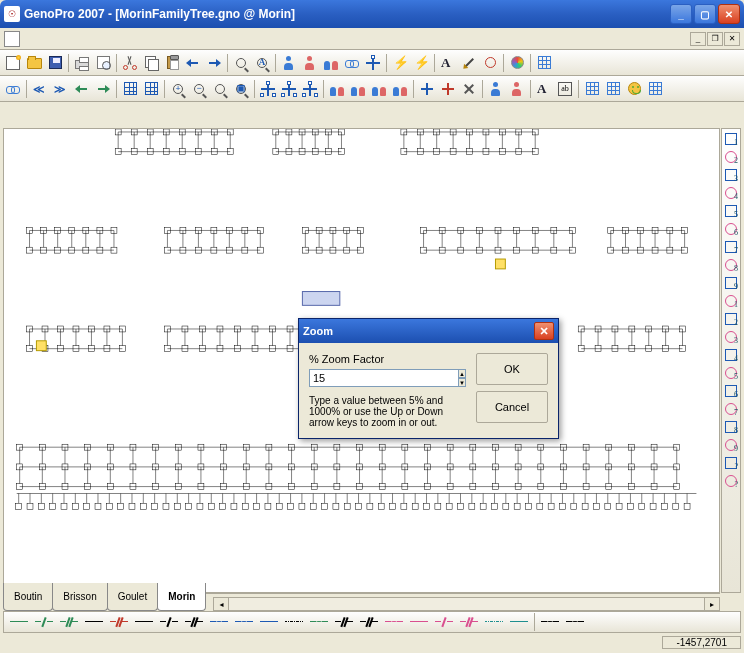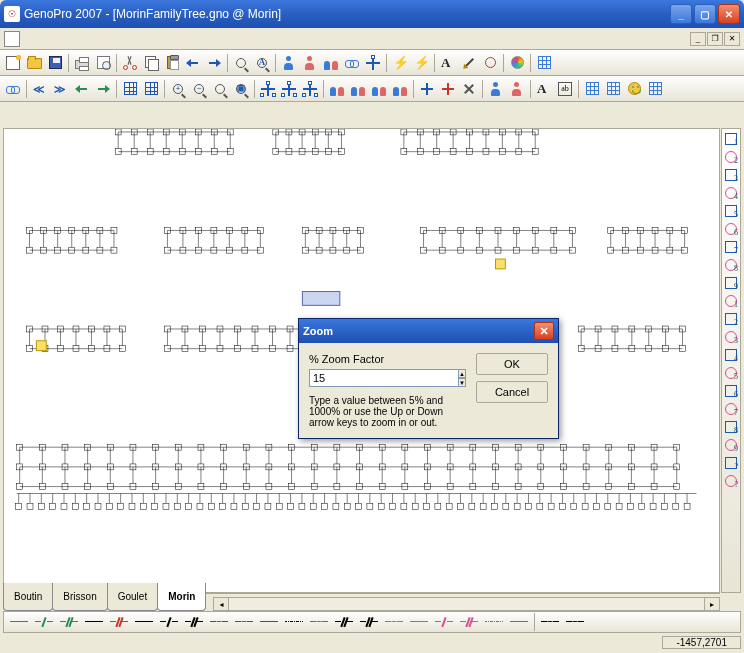--- a/index.html
+++ b/index.html
@@ -1,20 +1,20 @@
 <!DOCTYPE html>
 <html><head>
 <meta charset="utf-8">
 <style>
   * { box-sizing: border-box; margin: 0; padding: 0; font-family: Tahoma, sans-serif; font-size: 11px; }
   body { width: 744px; height: 653px; overflow: hidden; background: #ece9d8; position: relative; }
 
   .titlebar { height: 28px; background: linear-gradient(to bottom, #3b77dd 0%, #2a5fc2 50%, #1c4fb0 100%); display: flex; align-items: center; padding: 0 4px; color: #fff; border-radius: 6px 6px 0 0; }
   .titlebar .appicon { width: 16px; height: 16px; margin-right: 4px; background: #fff; border-radius: 2px; display:flex;align-items:center;justify-content:center;font-size:9px;color:#900; }
-  .titlebar .title { flex: 1; font-weight: normal; font-size: 12px; }
+  .titlebar .title { flex: 1; font-weight: bold; font-size: 12px; }
   .winbtns { display: flex; gap: 2px; }
   .winbtn { width: 22px; height: 20px; border-radius: 3px; display: flex; align-items: center; justify-content: center; font-weight: bold; font-size: 10px; color: #fff; border: 1px solid #2a5fc2; }
   .winbtn.min, .winbtn.max { background: linear-gradient(to bottom,#7ba6e8,#3b77dd); }
   .winbtn.close { background: linear-gradient(to bottom,#f09070,#d94020); border-color:#b03010; }
 
   .menubar { height: 22px; background: #ece9d8; display: flex; align-items: center; padding: 0 4px; border-bottom: 1px solid #aca899; }
   .menubar .menuicon { width:16px;height:16px;margin-right:6px;background:#fff;border:1px solid #888; }
   .menubar .menuitem { padding: 2px 7px; cursor: default; }
   .menubar .mdibtns { margin-left:auto; display:flex; gap:1px; }
   .mdibtn { width:16px;height:14px;border:1px solid #aca899;background:#ece9d8;font-size:8px;display:flex;align-items:center;justify-content:center; }
@@ -50,21 +50,21 @@
   .dialog .dbody { padding:10px; }
   .dialog .row { display:flex; gap:16px; }
   .dialog .left { flex:1; }
   .dialog label { display:block; margin-bottom:4px; }
   .dialog .spinbox { display:flex; width:100px; }
   .dialog .spinbox input { flex:1; border:1px solid #7f9db9; padding:2px 3px; font-size:11px; }
   .dialog .spinbtns { width:16px; display:flex; flex-direction:column; }
   .dialog .spinbtns div { flex:1; border:1px solid #7f9db9; background:#ece9d8; font-size:6px; display:flex;align-items:center;justify-content:center; border-left:none;}
   .dialog .help { font-size:10px; margin-top:8px; }
   .dialog .btns { display:flex; flex-direction:column; gap:6px; }
-  .dialog button { width:72px; height:22px; border:1px solid #aca899; background:#ece9d8; border-radius:2px; font-size:11px; }
+  .dialog button { width:72px; height:32px; border:1px solid #aca899; background:#ece9d8; border-radius:2px; font-size:11px; }
 
   
   .ic{display:block;width:14px;height:14px;position:relative;}
   .ic-new{border:1px solid #666;background:#fff;}
   .ic-new::after{content:"";position:absolute;right:-2px;top:-2px;width:5px;height:5px;background:radial-gradient(#ffd23f,#e69500);border-radius:50%;}
   .ic-open{width:15px;height:11px;margin-top:2px;background:#f4c542;border:1px solid #b8860b;border-radius:0 1px 1px 1px;}
   .ic-open::before{content:"";position:absolute;left:0;top:-3px;width:6px;height:3px;background:#f4c542;border:1px solid #b8860b;border-bottom:none;border-radius:1px 1px 0 0;}
   .ic-save{width:13px;height:13px;background:#3f5fb0;border:1px solid #1b2a57;}
   .ic-save::after{content:"";position:absolute;left:3px;top:1px;width:7px;height:5px;background:#eef;}
   .ic-printer{width:14px;height:9px;margin-top:3px;background:#d9d9d9;border:1px solid #777;}

